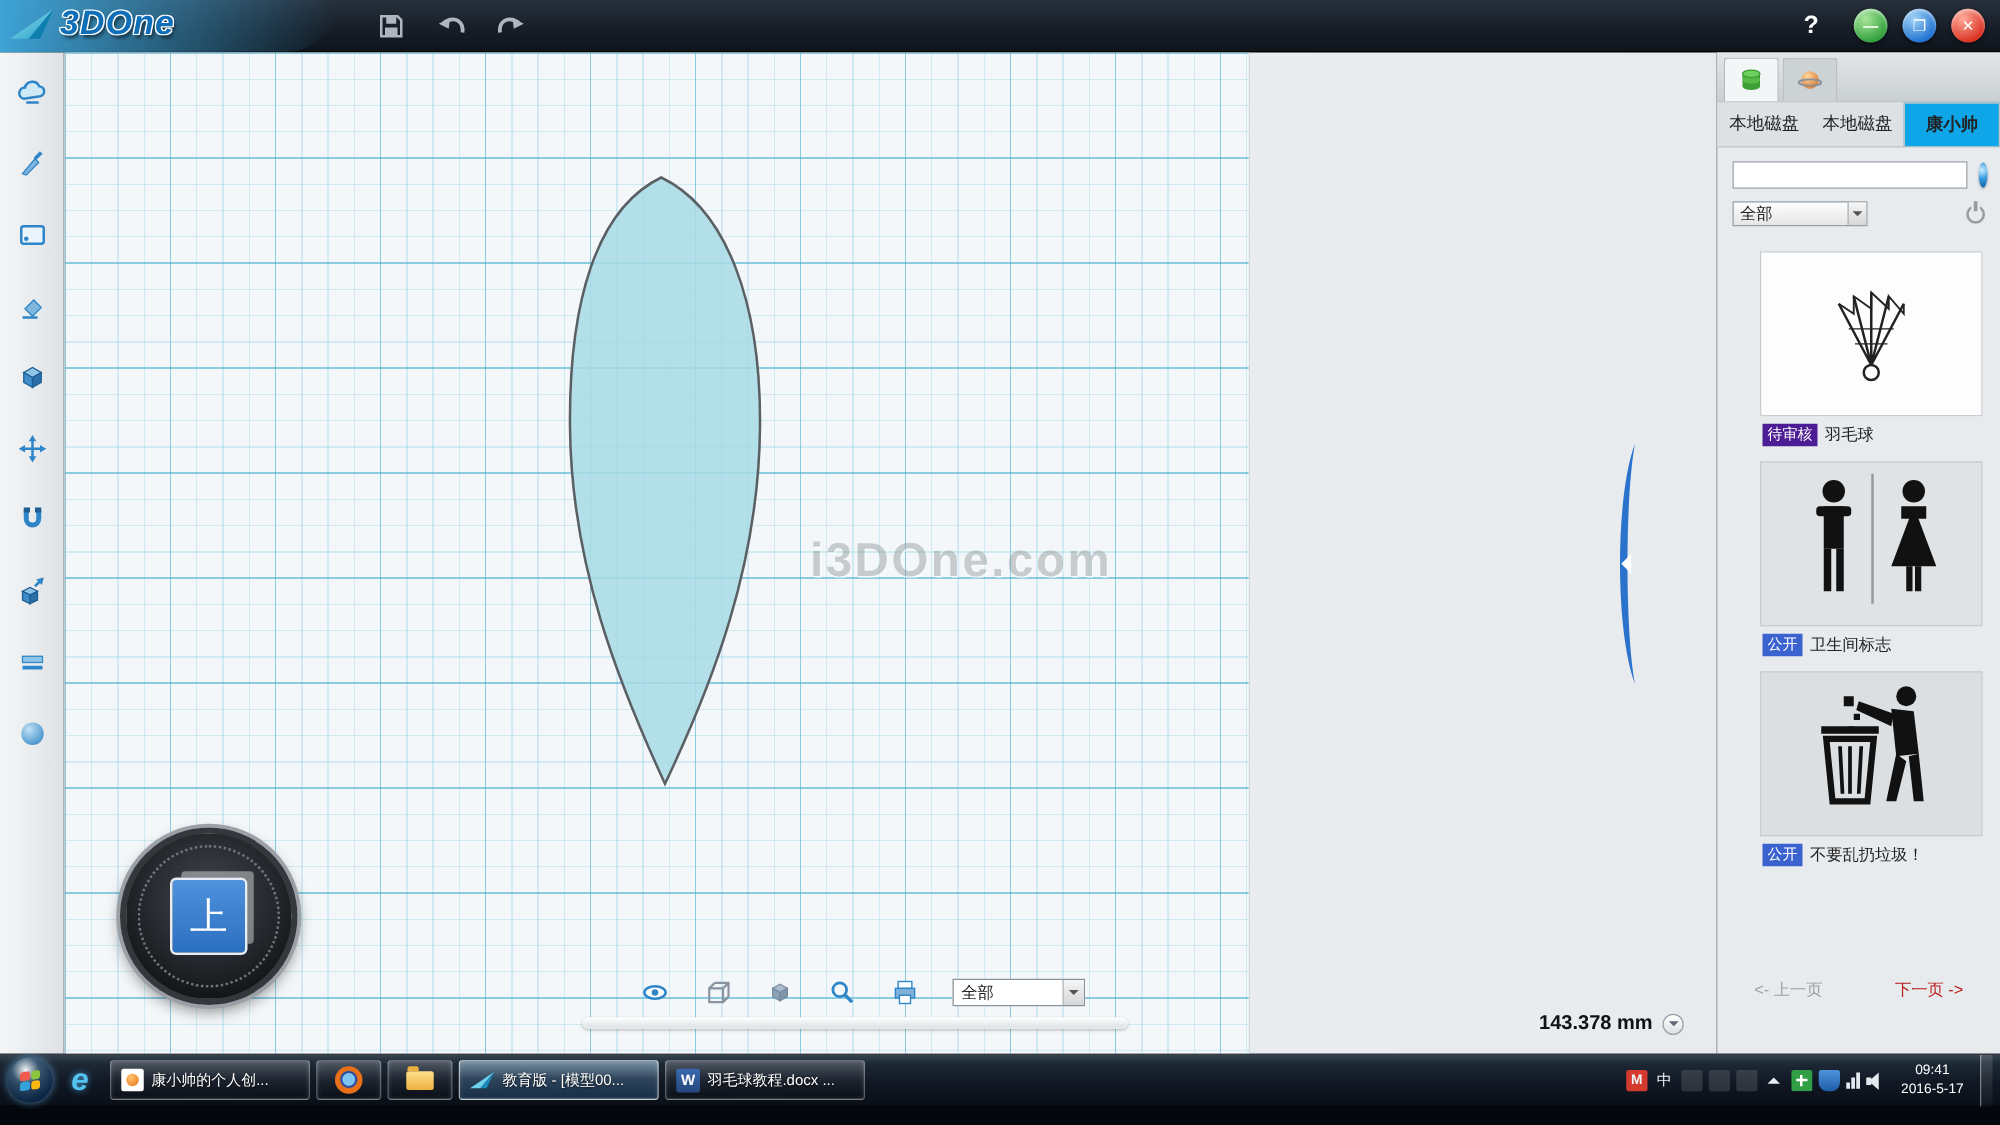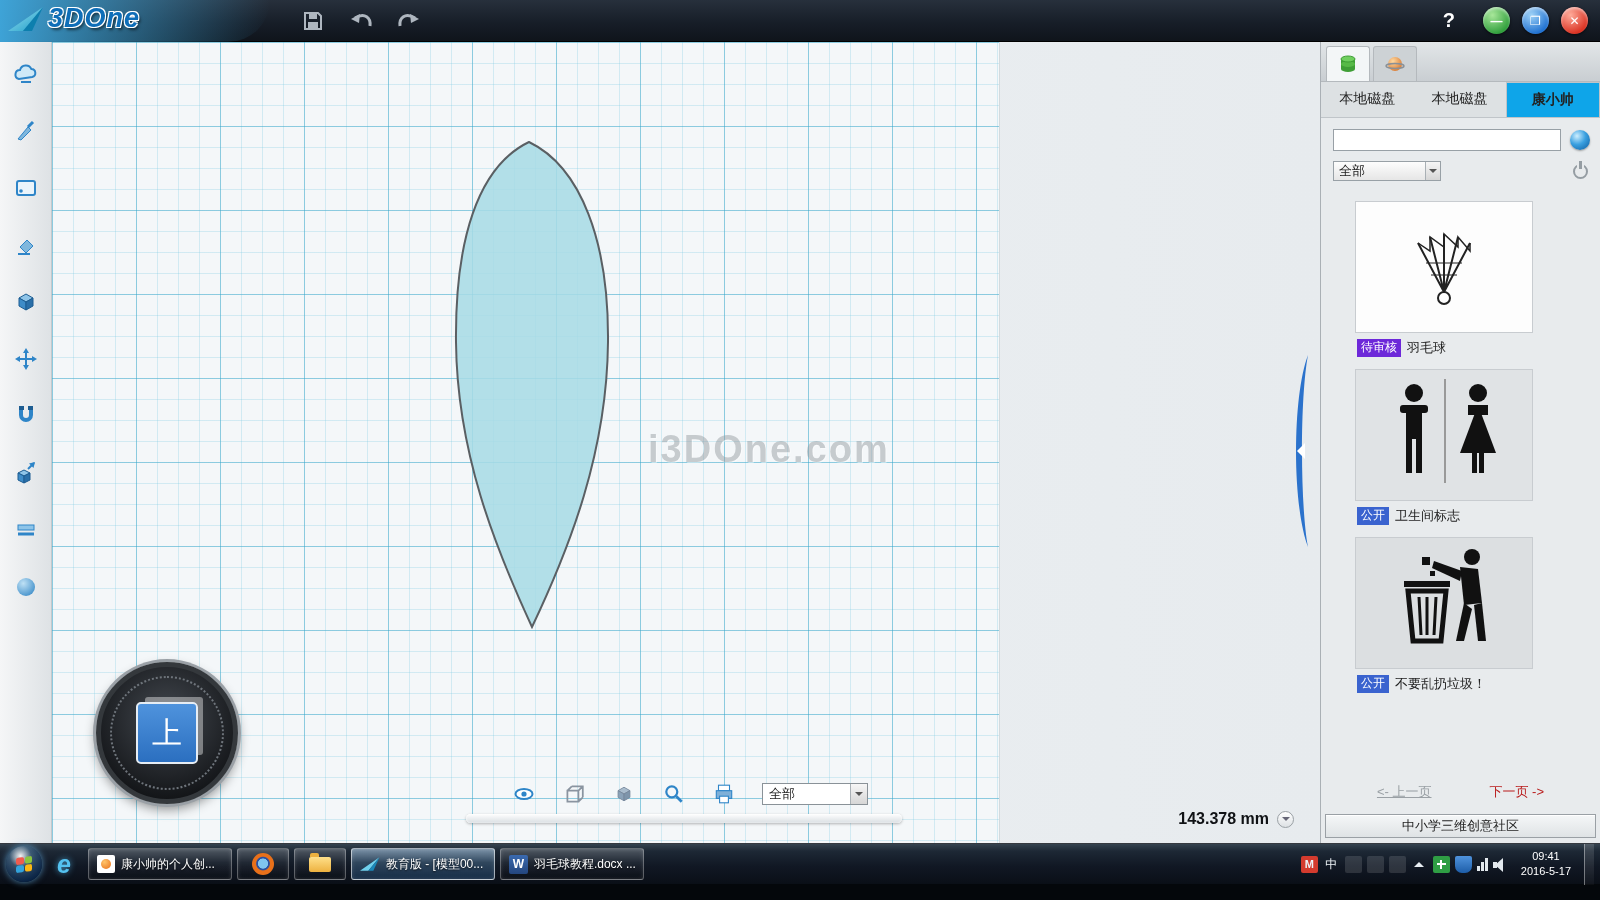--- a/index.html
+++ b/index.html
@@ -63,21 +63,21 @@
 
   .measure { position:absolute; right:26px; top:768px; display:flex; align-items:center; gap:8px;
       font-size:16px; font-weight:bold; color:#101215; }
   .measure .circ { width:17px; height:17px; border-radius:50%; border:1px solid #9aa0a5;
       background:linear-gradient(#fff,#dde1e4); display:flex; align-items:center; justify-content:center; }
   .circ::after { content:""; border:4px solid transparent; border-top-color:#667; margin-top:4px; }
 
   .panel-handle { position:absolute; left:1288px; top:313px; width:22px; height:192px; z-index:6; }
 
   
-  .right-panel { width:280px; background:#e8ebed; border-left:1px solid #aab0b5; position:relative;
+  .right-panel { width:227px; background:#e8ebed; border-left:1px solid #aab0b5; position:relative;
       display:flex; flex-direction:column; }
   .icon-tabs { height:40px; background:linear-gradient(#e2e6e8,#c9ced2); display:flex; align-items:flex-end;
       gap:3px; padding-left:5px; border-bottom:1px solid #b4b9bd; }
   .icon-tab { width:44px; height:35px; display:flex; align-items:center; justify-content:center;
       border:1px solid #b4b9bd; border-bottom:none; border-radius:3px 3px 0 0; }
   .icon-tab.active { background:#f3f6f7; }
   .icon-tab.inactive { background:#cdd2d5; }
   .text-tabs { display:flex; background:#dde1e3; border-bottom:1px solid #c0c5c9; font-size:14px; color:#222; }
   .text-tab { flex:1; text-align:center; padding:8px 0; }
   .text-tab.active { background:#0ea5e9; border:1px solid #bfc4c8; border-bottom:none; font-weight:bold; }
@@ -92,45 +92,45 @@
       display:flex; align-items:center; justify-content:center; }
   .power { margin-left:auto; width:15px; height:15px; border:2px solid #959da3; border-radius:50%; position:relative; }
   .power::after { content:""; position:absolute; left:4px; top:-5px; width:2.5px; height:8px; background:#959da3;
       box-shadow:0 0 0 2px #e8ebed; }
   .res-list { padding-left:34px; padding-top:12px; }
   .res-item { margin-bottom:6px; }
   .thumb { width:178px; height:132px; border:1px solid #c8ccd0; display:flex; align-items:center; justify-content:center; overflow:hidden; }
   .t-white { background:#fdfdfd; } .t-gray { background:#e0e3e5; } .t-gray2 { background:#dcdfe1; }
   .caption { display:flex; align-items:center; gap:6px; margin:6px 0 12px 2px; font-size:13px; color:#222; }
   .badge { font-size:12px; padding:1px 4px; color:#fff; line-height:1.3; }
-  .badge-pending { background:#6d28d9; }
+  .badge-pending { background:#4c1d95; }
   .badge-public { background:#3a63cf; }
   .pagination { position:absolute; bottom:42px; left:0; right:0; display:flex; justify-content:center; gap:58px; font-size:13px; }
-  .pg-prev { color:#9aa0a5;text-decoration:underline; } .pg-next { color:#b91c1c; }
+  .pg-prev { color:#9aa0a5; } .pg-next { color:#b91c1c; }
   .footer-btn { position:absolute; bottom:5px; left:4px; right:4px; height:24px; border:1px solid #9aa0a5;
       background:linear-gradient(#f5f7f8,#dfe3e5); font-size:13px; display:flex; align-items:center; justify-content:center;
       color:#222; box-shadow:inset 0 1px 0 #fff; }
 
   
   .taskbar { position:relative; height:41px; background:linear-gradient(180deg,#35434f 0%,#1d2835 18%,#111824 55%,#0a0f17 100%);
       border-top:1px solid rgba(255,255,255,.18); display:flex; align-items:center; padding:0 6px; gap:5px; }
   .start-orb { width:36px; height:36px; border-radius:50%; flex:0 0 auto;
       background:radial-gradient(circle at 40% 28%,rgba(255,255,255,.95),rgba(120,185,235,.35) 32%,rgba(8,35,70,.95) 78%);
       box-shadow:0 0 7px rgba(110,195,255,.65); display:flex; align-items:center; justify-content:center; }
   .flag { width:16px; height:15px; display:grid; grid-template-columns:1fr 1fr; grid-template-rows:1fr 1fr; gap:1px; transform:skewY(-8deg); }
   .flag i { border-radius:2px; }
   .flag i:nth-child(1){background:#f15b4e;} .flag i:nth-child(2){background:#8bc53f;}
   .flag i:nth-child(3){background:#33a3dc;} .flag i:nth-child(4){background:#fcb813;}
   .ql-ie { font-size:25px; font-weight:bold; font-style:italic; color:#54c2f0; margin:0 12px 0 10px; text-shadow:0 0 6px rgba(90,200,255,.7); }
   .task { height:32px; display:flex; align-items:center; gap:6px; padding:0 8px; border:1px solid rgba(255,255,255,.32); border-radius:3px;
       background:linear-gradient(180deg,rgba(255,255,255,.22),rgba(255,255,255,.06) 45%,rgba(0,0,0,.18));
       box-shadow:inset 0 0 4px rgba(255,255,255,.15); color:#fff; font-size:12px; }
   .task.active { background:linear-gradient(180deg,rgba(195,228,255,.55),rgba(125,185,235,.28) 45%,rgba(35,80,125,.45)); border-color:rgba(255,255,255,.6); }
   .task .lbl { white-space:nowrap; overflow:hidden; max-width:108px; text-shadow:0 1px 2px rgba(0,0,0,.8); }
-  .w-lg { width:144px; } .w-sm { width:52px; justify-content:center; }
+  .w-lg { width:160px; } .w-sm { width:52px; justify-content:center; }
   .ic-page { width:18px; height:18px; background:#fff; border-radius:2px; display:flex; align-items:center; justify-content:center; flex:0 0 auto; }
   .ic-page i { width:10px; height:10px; border-radius:50%; background:radial-gradient(circle at 35% 30%,#ffc46b,#e8701a); }
   .ic-ff { width:22px; height:22px; border-radius:50%; background:radial-gradient(circle at 50% 48%,#7fc4f0 0 30%,#2b4f9e 34% 40%,#e8701a 46% 100%); flex:0 0 auto; }
   .ic-folder { width:22px; height:15px; background:linear-gradient(#ffe08a,#edb13f); border-radius:2px; position:relative; flex:0 0 auto; }
   .ic-folder::before { content:""; position:absolute; top:-4px; left:1px; width:9px; height:4px; background:#edb13f; border-radius:2px 2px 0 0; }
   .ic-word { width:19px; height:19px; background:linear-gradient(#3a6ab0,#24467e); color:#fff; font-size:12px; font-weight:bold;
       display:flex; align-items:center; justify-content:center; border-radius:2px; flex:0 0 auto; }
   .tray { margin-left:auto; display:flex; align-items:center; gap:5px; }
   .tile { width:17px; height:17px; border-radius:2px; display:flex; align-items:center; justify-content:center;
       font-size:11px; color:#eef3f7; background:rgba(255,255,255,.13); }
@@ -454,21 +454,20 @@
           </div>
         </div>
 
       </div>
 
       <div class="pagination">
         <span class="pg-prev">&lt;- 上一页</span>
         <span class="pg-next">下一页 -&gt;</span>
       </div>
 
-      <div class="footer-btn">中小学三维创意社区</div>
     </div>
   </div>
 
   <div class="taskbar">
     <span class="start-orb">
       <span class="flag">
           <i></i>
           <i></i>
           <i></i>
           <i></i>

